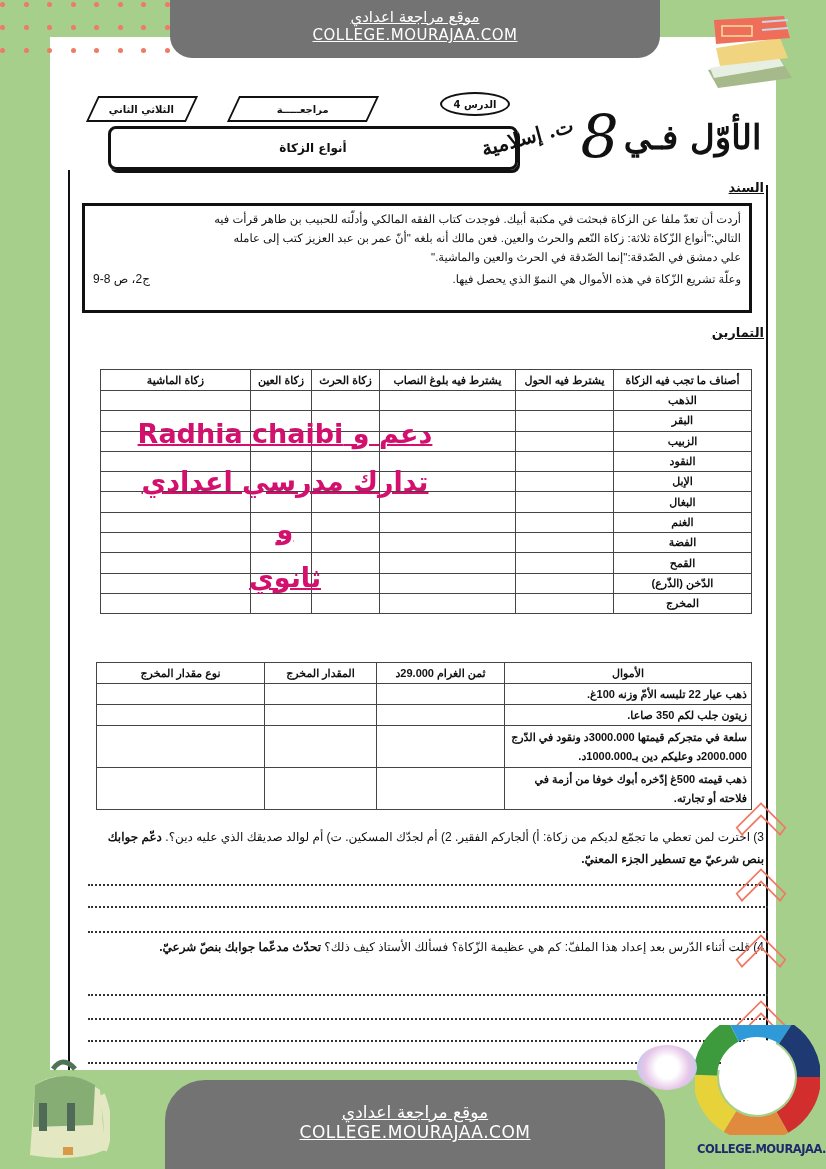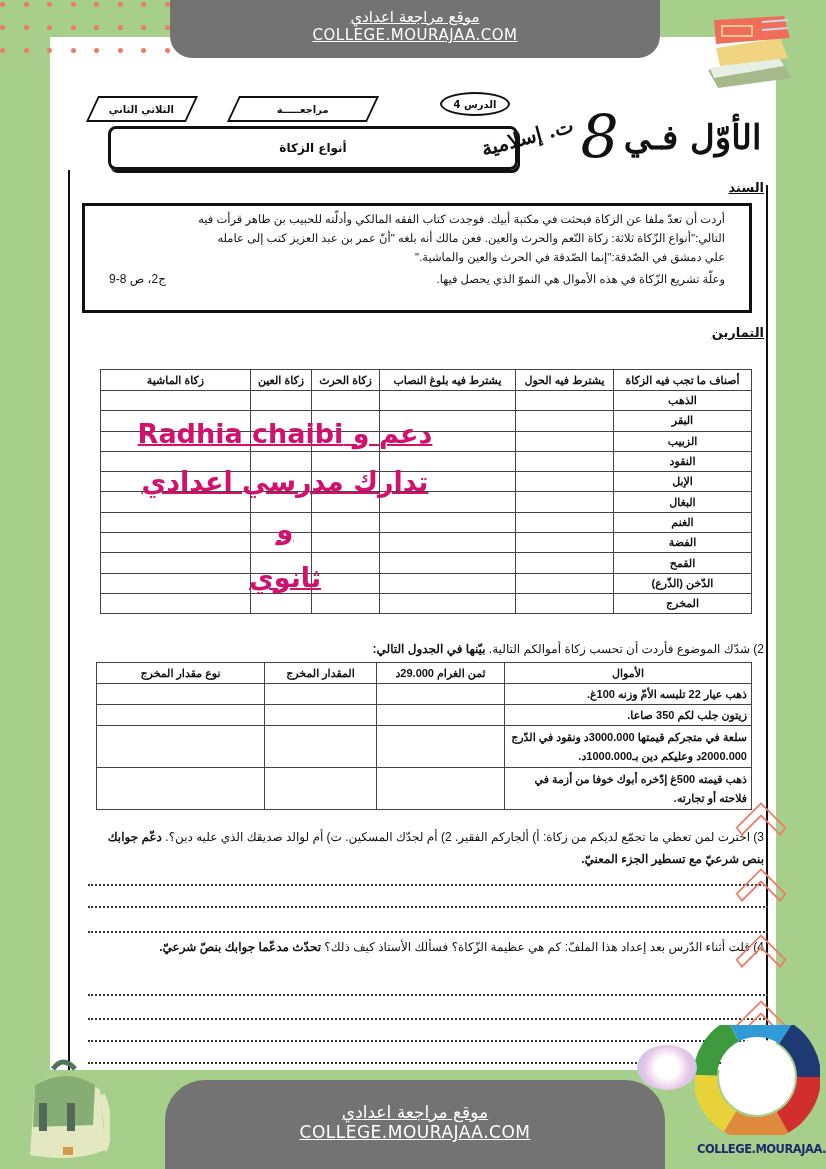--- a/index.html
+++ b/index.html
@@ -35,21 +35,21 @@
     font-size: 10px; font-weight: bold; display: flex; align-items: center; justify-content: center; }
   .title-box { position: absolute; left: 0px; top: 38px; width: 410px; height: 44px; border: 3px solid #111; border-radius: 8px;
     display: flex; align-items: center; justify-content: center; font-size: 12px; font-weight: bold; box-shadow: 2px 3px 0 #111; margin-left: 40px; }
   .brand { position: absolute; left: 412px; top: 14px; width: 285px; height: 70px; font-family: "DejaVu Serif", serif; font-weight: bold;
     font-size: 34px; display: flex; align-items: center; justify-content: flex-end; gap: 4px; direction: rtl; letter-spacing: -1px; }
   .brand .eight { font-size: 60px; font-style: italic; font-weight: normal; margin: 0 2px; }
   .brand .sub { font-size: 20px; transform: rotate(-15deg); display: inline-block; }
 
   .section-label { position: absolute; font-size: 13px; font-weight: bold; text-decoration: underline; }
 
-  .sanad-box { position: absolute; left: 14px; top: 115px; width: 670px; height: 110px; border: 3px solid #111; padding: 4px 24px;
+  .sanad-box { position: absolute; left: 14px; top: 115px; width: 670px; height: 110px; border: 3px solid #111; padding: 4px 8px;
     font-family: "Liberation Sans", sans-serif; font-size: 11.5px; line-height: 19px; text-align: justify; }
   .sanad-box .line { display: block; }
   .sanad-foot { display: flex; justify-content: space-between; margin-top: 3px; }
 
   .q-title { position: absolute; font-family: "Liberation Sans", sans-serif; font-size: 12px; font-weight: bold; }
   .q-text { position: absolute; font-family: "Liberation Sans", sans-serif; font-size: 12px; line-height: 22px; }
   .q-text b { font-weight: bold; }
 
   table { border-collapse: collapse; position: absolute; font-family: "Liberation Sans", sans-serif; direction: rtl; }
   td, th { border: 1px solid #444; font-size: 11px; }
@@ -255,24 +255,20 @@
           <td class="cat">المخرج</td>
           <td></td>
           <td></td>
           <td></td>
           <td></td>
           <td></td>
         </tr>
     </tbody>
   </table>
 
-  <div class="q-text" style="right:4px; top:550px;">
-    <span>2) شدّك الموضوع فأردت أن تحسب زكاة أموالكم التالية.</span>
-    <b>بيّنها في الجدول التالي:</b>
-  </div>
 
   <table class="t2">
     <thead>
       <tr>
         <th style="width:247px;">الأموال</th>
         <th style="width:128px;">ثمن الغرام 29.000د</th>
         <th style="width:112px;">المقدار المخرج</th>
         <th>نوع مقدار المخرج</th>
       </tr>
     </thead>

